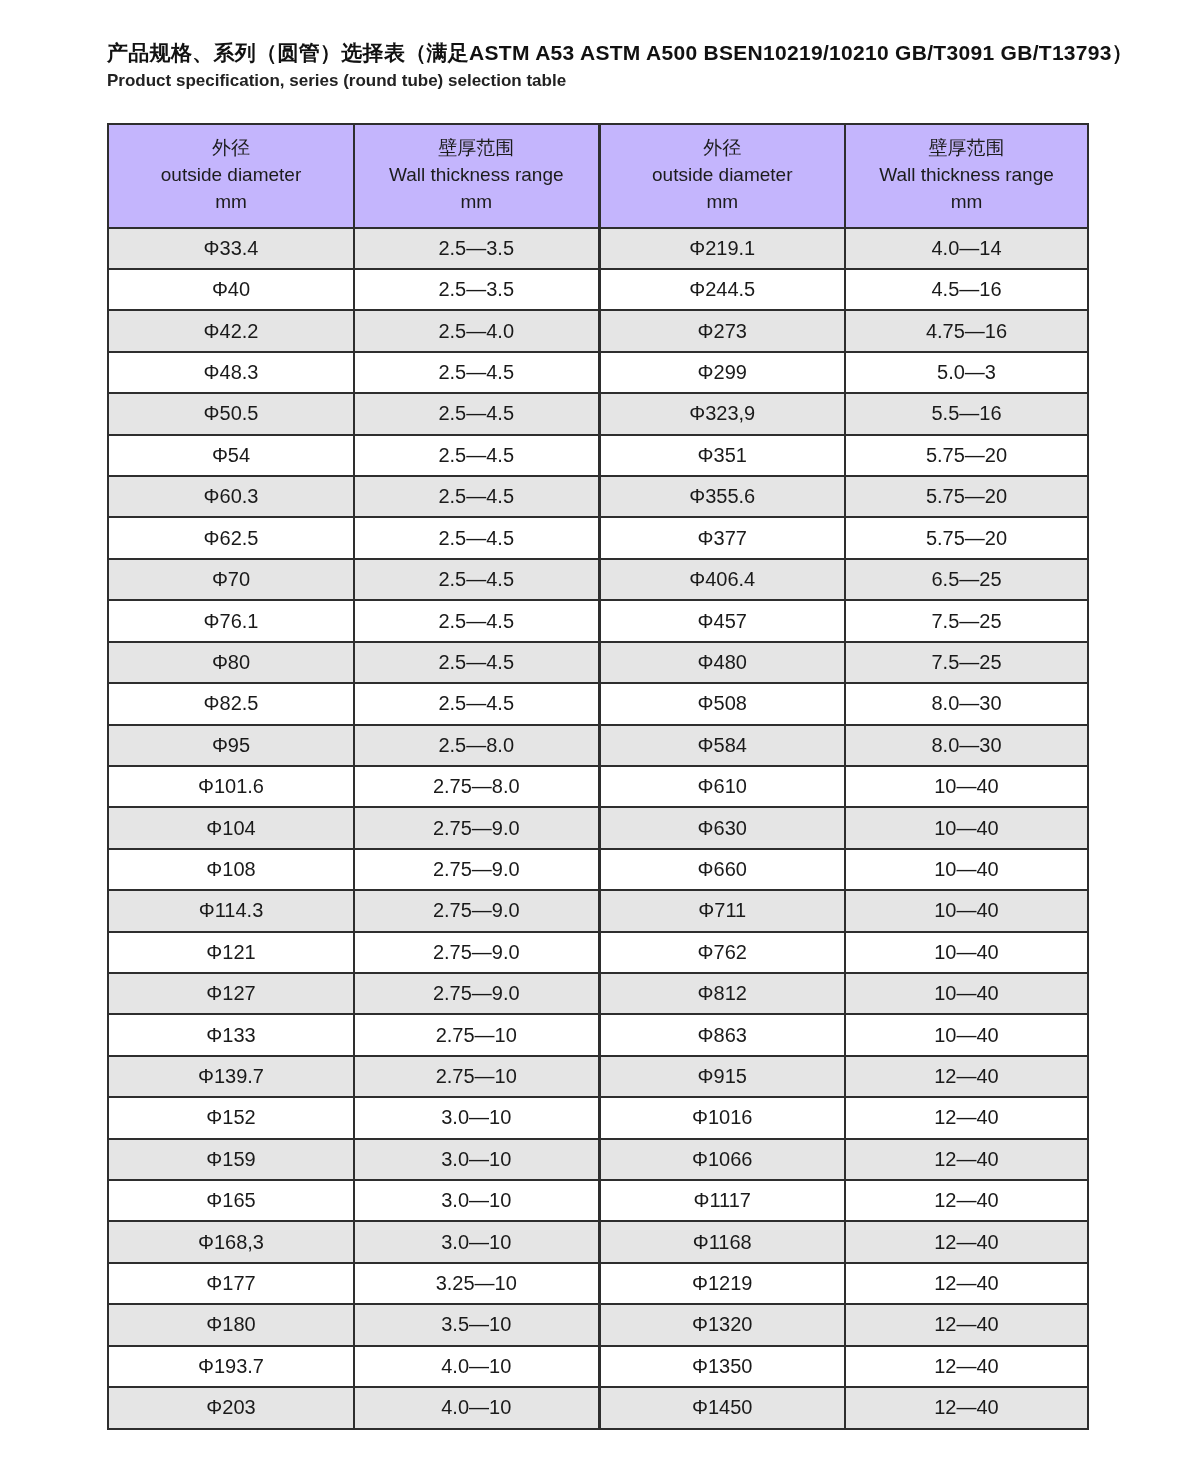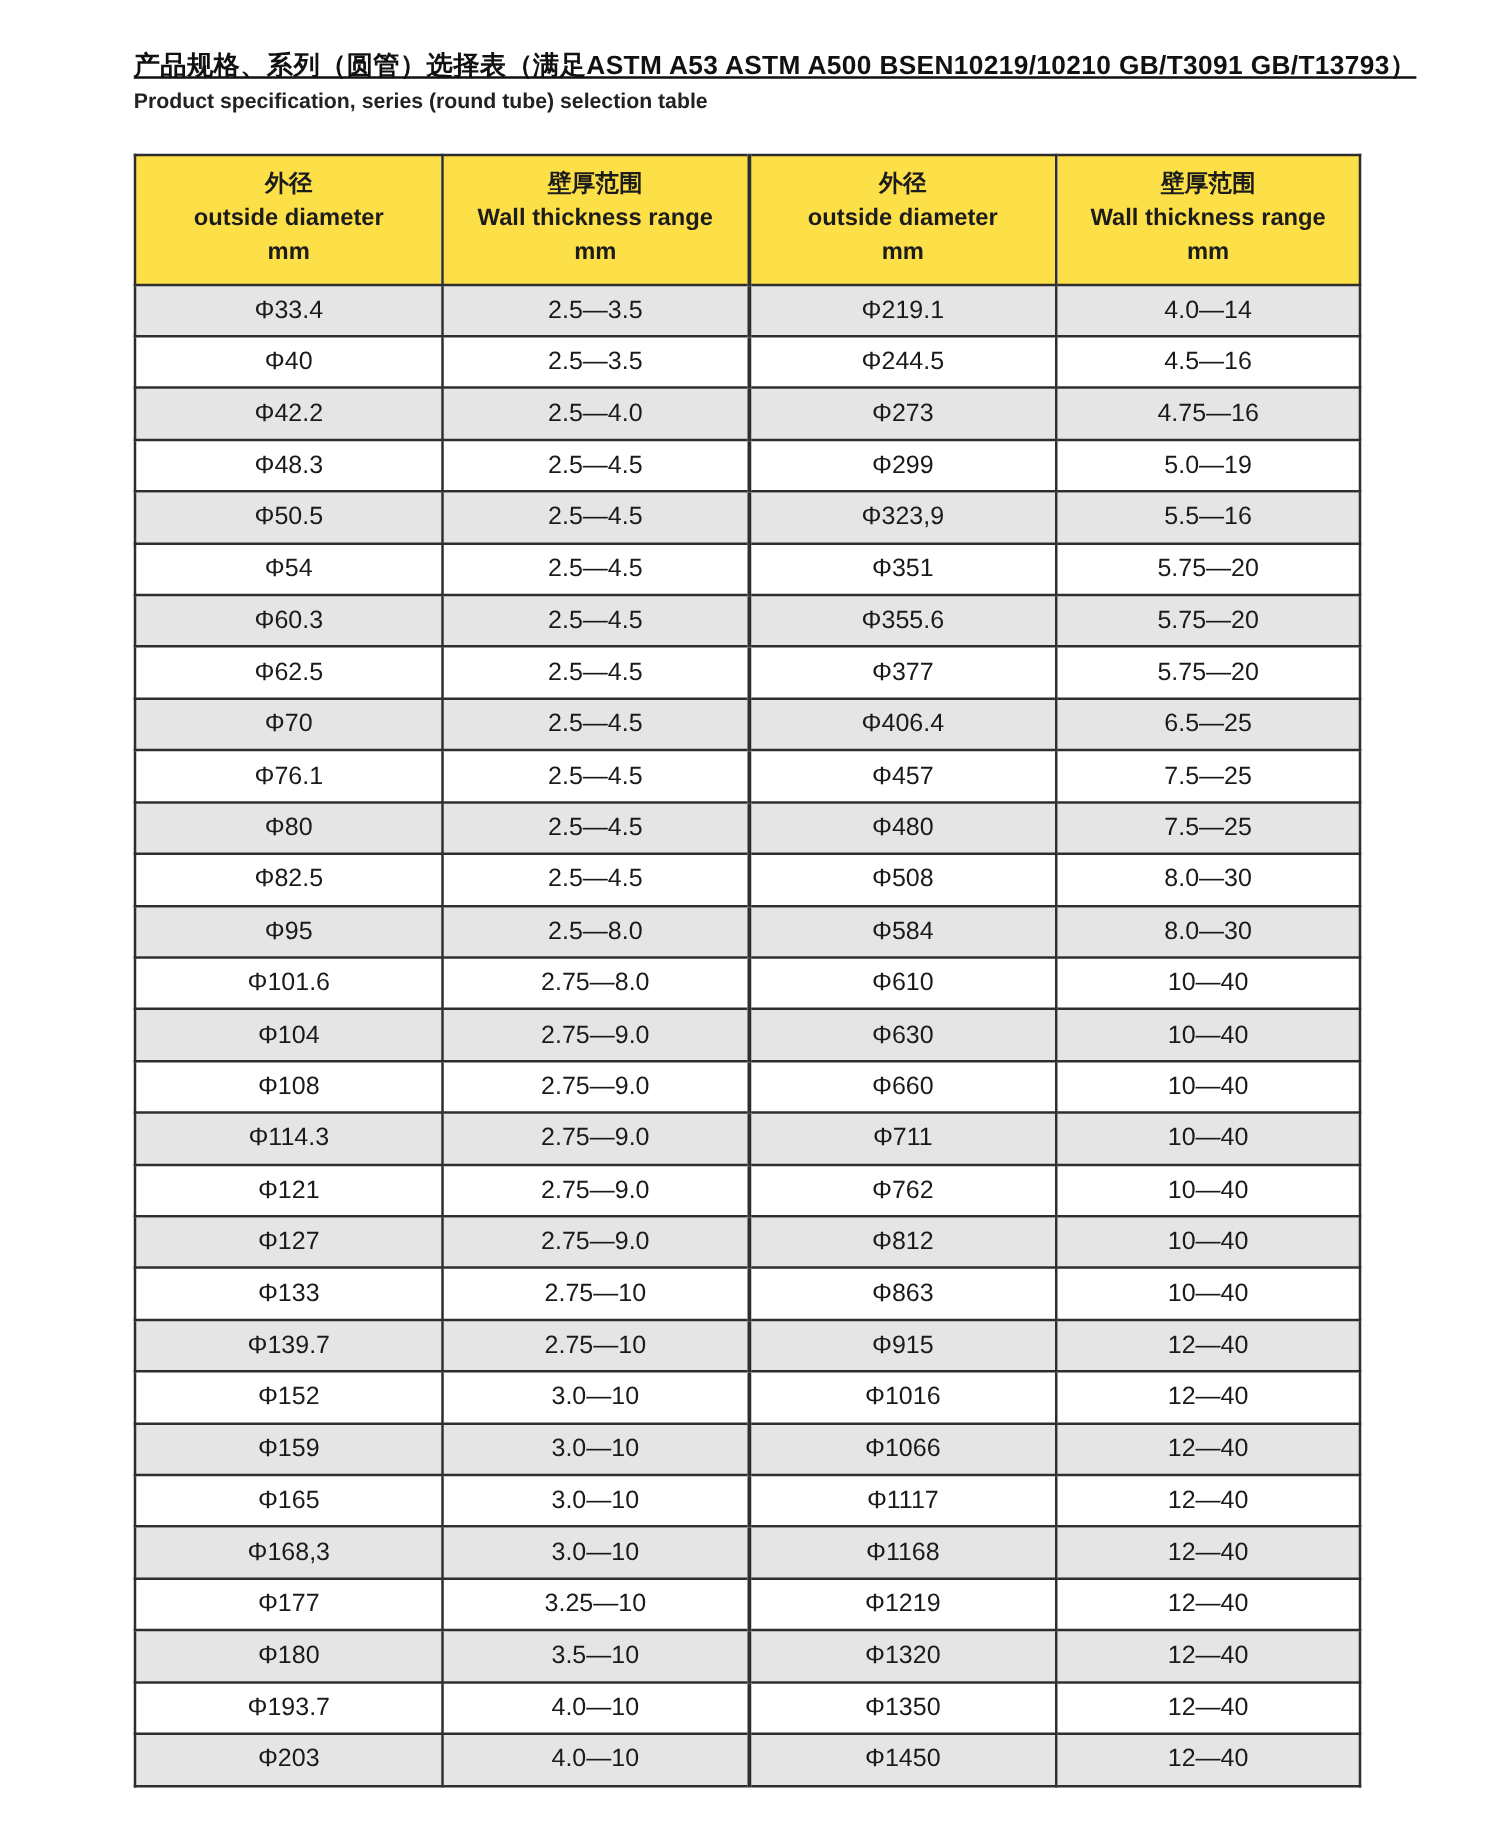--- a/index.html
+++ b/index.html
@@ -17,21 +17,20 @@
     top: 40px;
     width: 980px;
   }
   .title-cn {
     font-size: 21px;
     font-weight: 600;
     line-height: 1.25;
     color: #111111;
     letter-spacing: 0.3px;
     white-space: nowrap;
-    text-decoration: underline;
   }
   .title-en {
     font-size: 17px;
     font-weight: 700;
     margin-top: 5px;
     line-height: 1.2;
     color: #222222;
   }
   table.spec-table {
     margin-top: 31px;
@@ -49,22 +48,22 @@
   }
   
   .spec-table th:nth-child(2),
   .spec-table td:nth-child(2) {
     border-right-width: 3px;
   }
   .spec-table thead tr {
     height: 104px;
   }
   .spec-table th {
-    background: #fde047;
-    font-weight: 700;
+    background: #c4b5fd;
+    font-weight: 400;
     font-size: 19px;
     line-height: 1.42;
     color: #1c1c1c;
   }
   .spec-table td {
     font-size: 20px;
     background: #ffffff;
   }
   .spec-table tbody tr:nth-child(odd) td {
     background: #e5e5e5;
@@ -124,21 +123,21 @@
         <tr>
           <td>Φ42.2</td>
           <td>2.5—4.0</td>
           <td>Φ273</td>
           <td>4.75—16</td>
         </tr>
         <tr>
           <td>Φ48.3</td>
           <td>2.5—4.5</td>
           <td>Φ299</td>
-          <td>5.0—19</td>
+          <td>5.0—3</td>
         </tr>
         <tr>
           <td>Φ50.5</td>
           <td>2.5—4.5</td>
           <td>Φ323,9</td>
           <td>5.5—16</td>
         </tr>
         <tr>
           <td>Φ54</td>
           <td>2.5—4.5</td>

